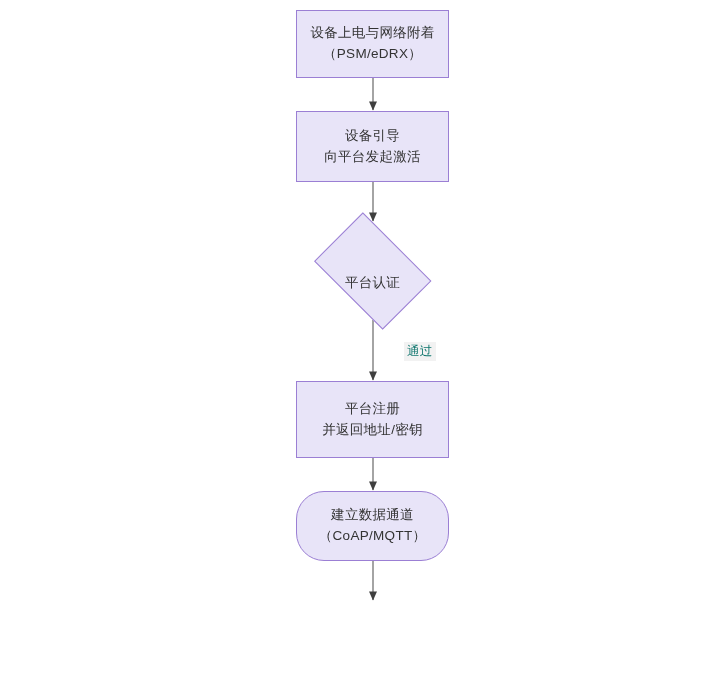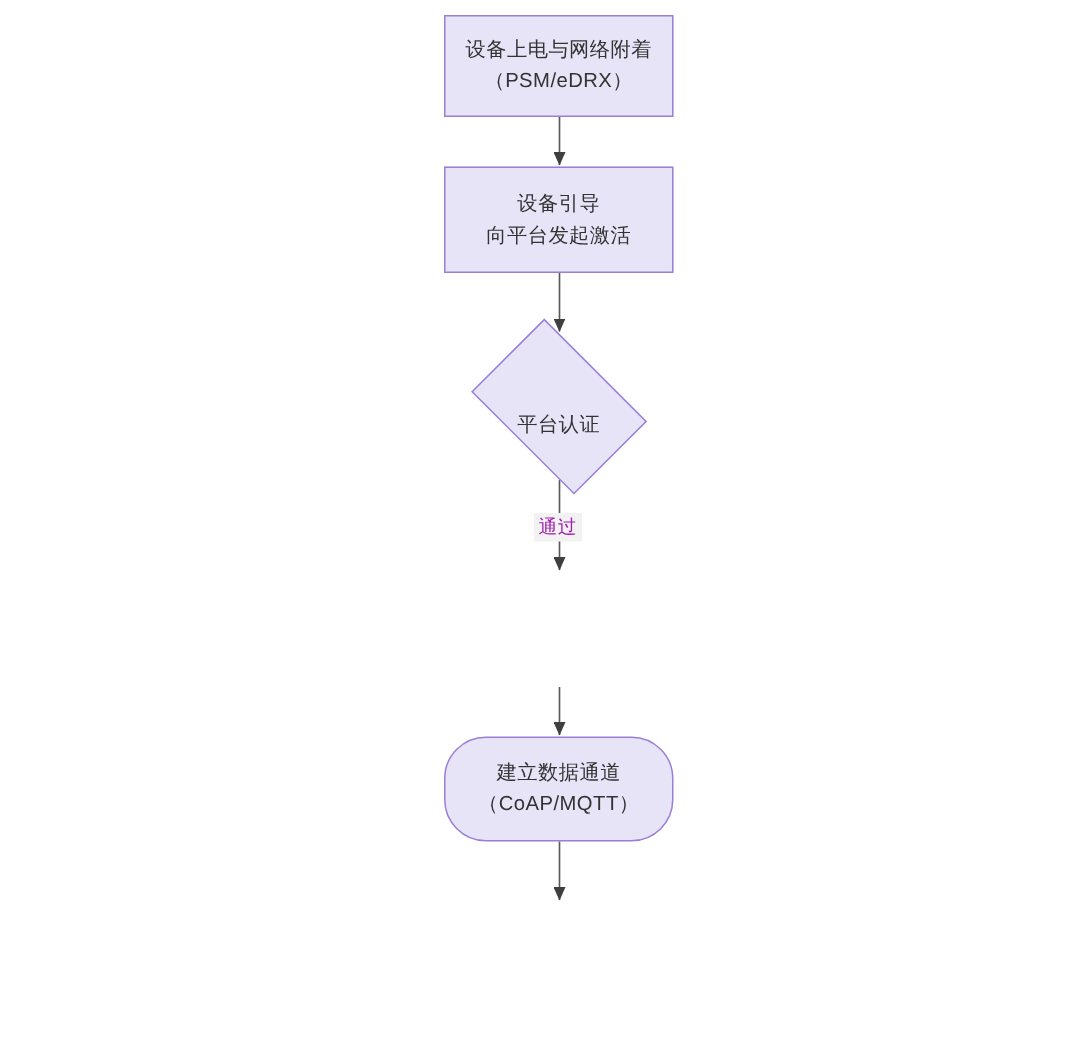--- a/index.html
+++ b/index.html
@@ -72,27 +72,28 @@
     box-sizing: border-box;
   }
   .node-decision .node-label {
     position: relative;
     z-index: 2;
     margin-top: 24px;
   }
 
   .edge-label {
     position: absolute;
-    color: #a21caf;
+    color: #0f766e;
     font-size: 12.5px;
     line-height: 1.2;
     background: #f2f2f2;
     padding: 2px 3px;
     white-space: nowrap;
     letter-spacing: 0.3px;
+    margin-left: 48px;
   }
 </style>
 </head>
 <body>
 
 <div id="flow-canvas">
 
   <svg class="edge-layer" width="726" height="700" viewBox="0 0 726 700" xmlns="http://www.w3.org/2000/svg">
     <defs>
       <marker id="arrowhead" markerWidth="10" markerHeight="8" refX="8.6" refY="4" orient="auto" markerUnits="userSpaceOnUse">
@@ -126,20 +127,24 @@
 向平台发起激活</div>
   </div>
 
   <div class="node-decision" style="left:303px; top:222px; width:139px; height:98px;">
     <div class="diamond-shape"></div>
     <div class="node-label">平台认证</div>
   </div>
 
   <div class="edge-label" style="left:356px; top:342px;">通过</div>
 
+  <div class="node" style="left:296px; top:381px; width:153px; height:77px;">
+    <div class="node-label">平台注册
+并返回地址/密钥</div>
+  </div>
 
   <div class="node" style="left:296px; top:491px; width:153px; height:70px;border-radius:28px;">
     <div class="node-label">建立数据通道
 （CoAP/MQTT）</div>
   </div>
 
 
 </div>
 
 </body></html>

